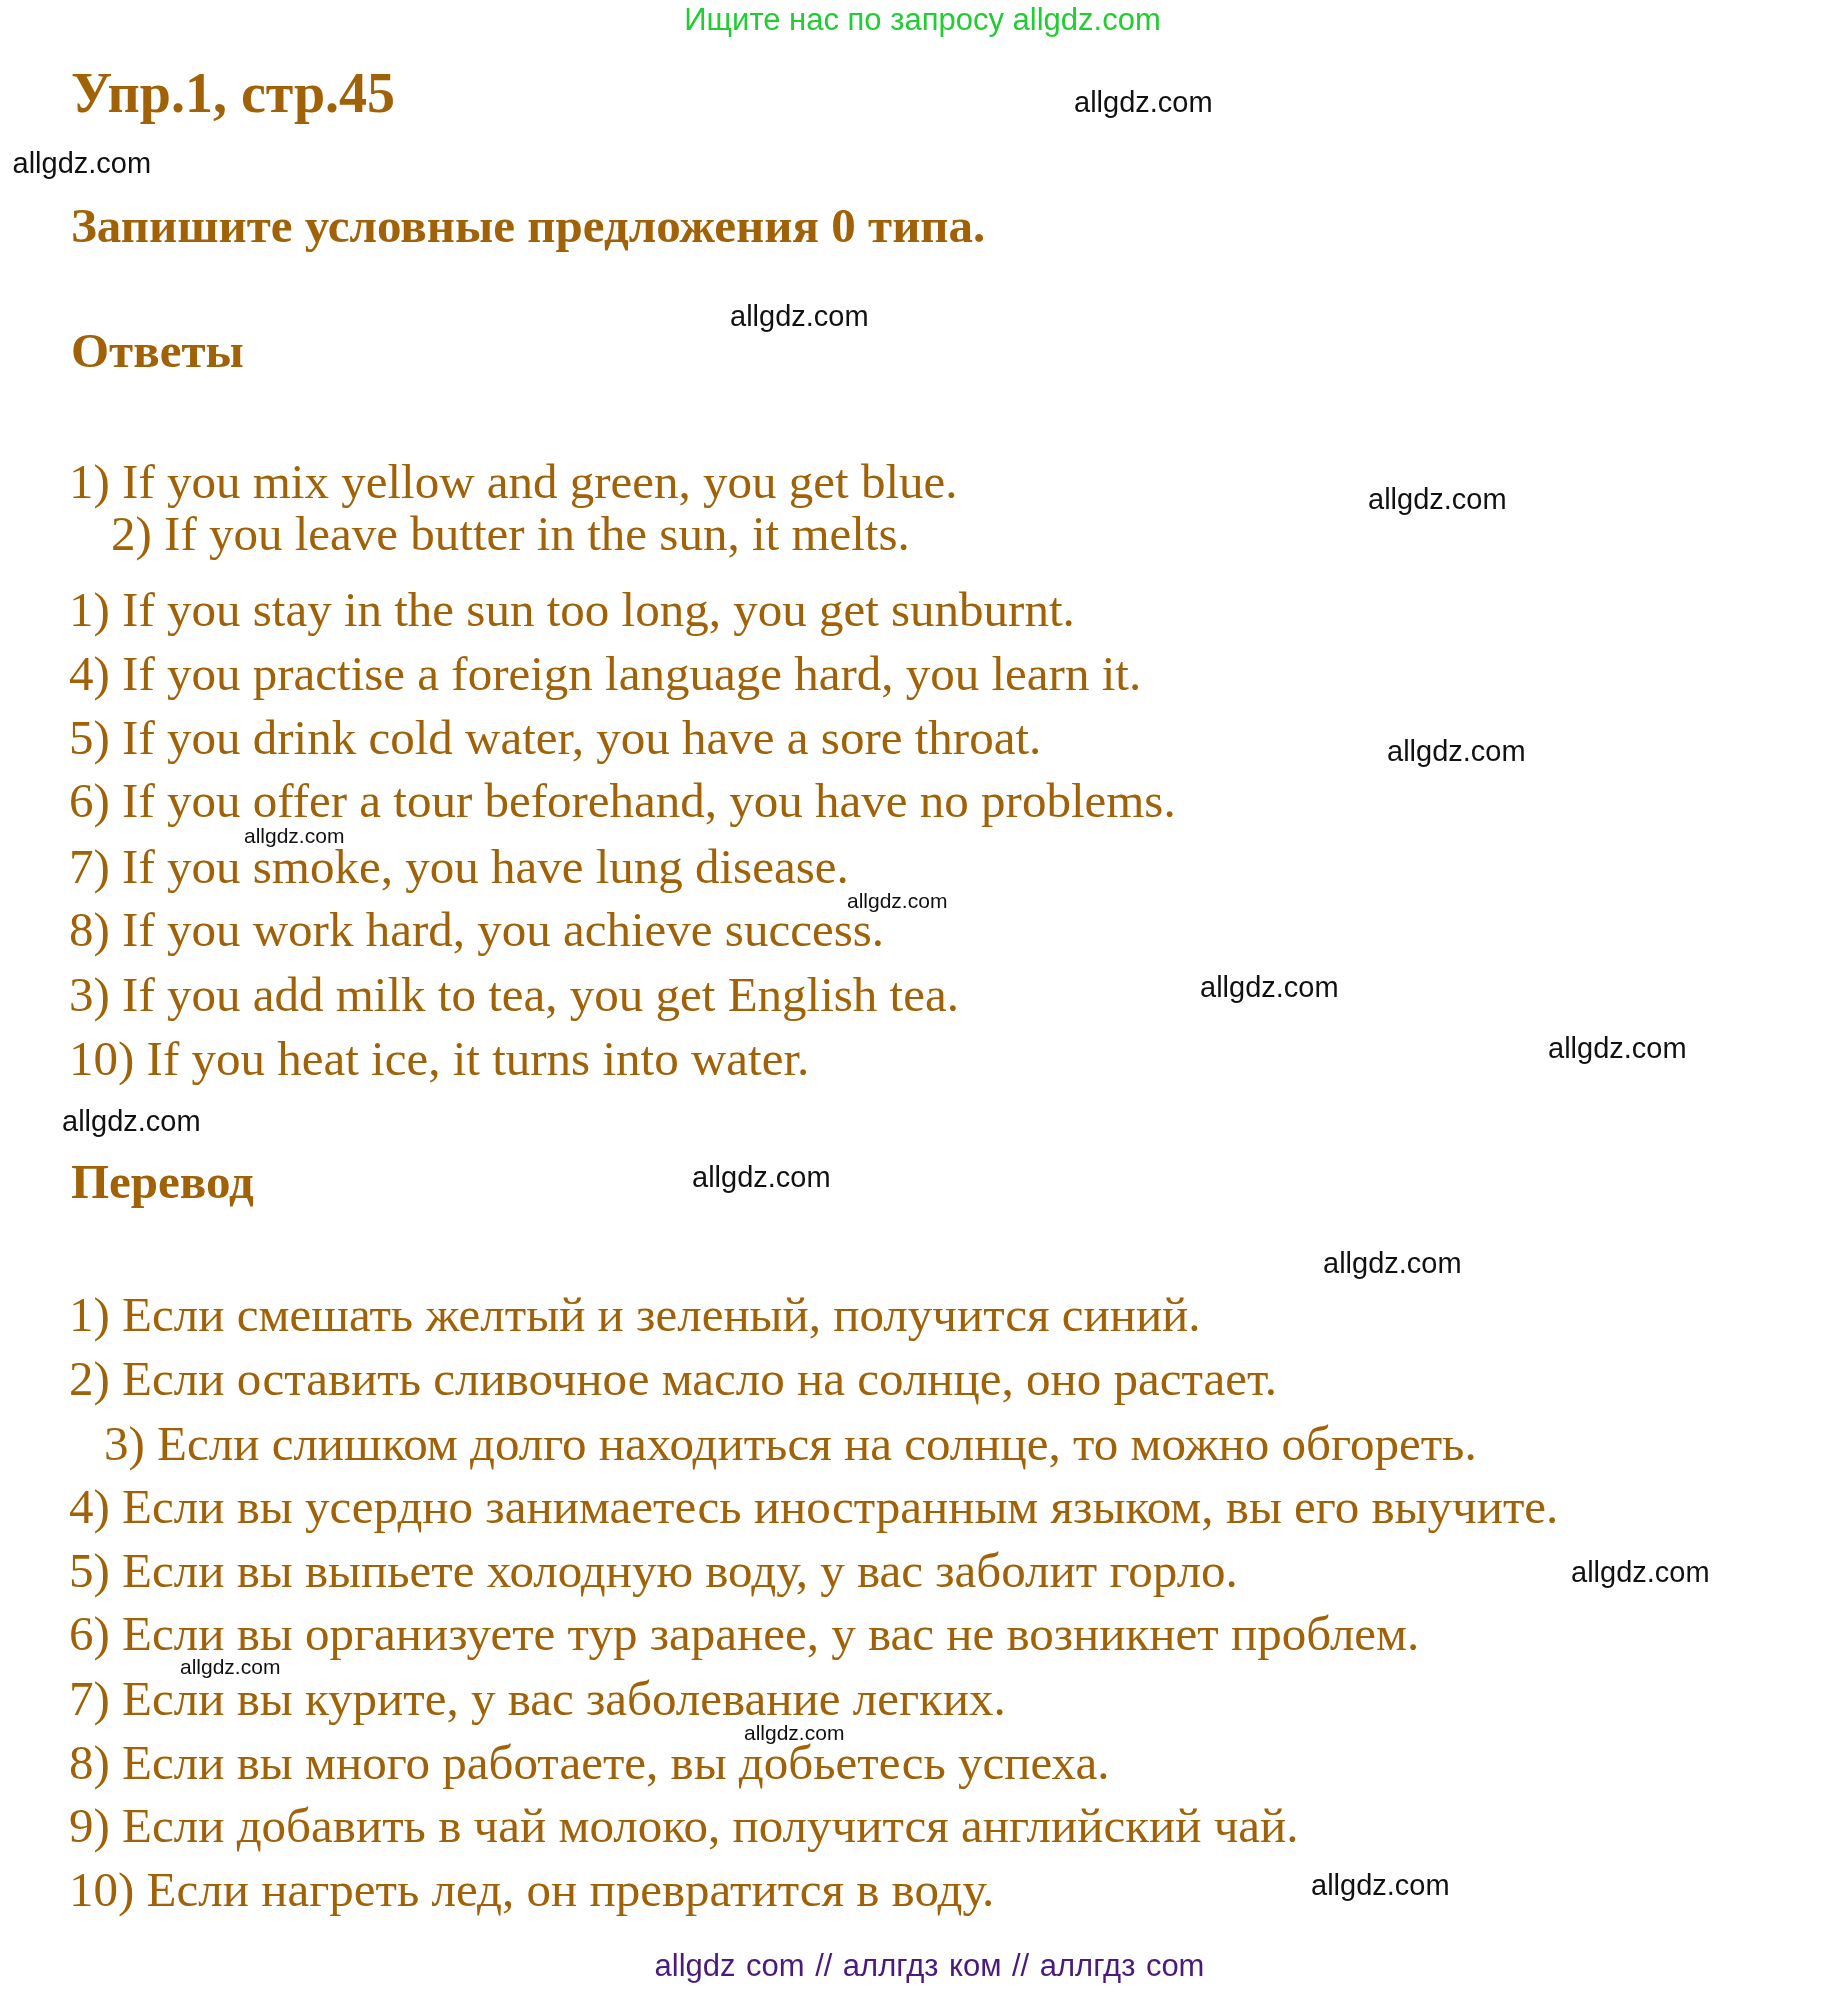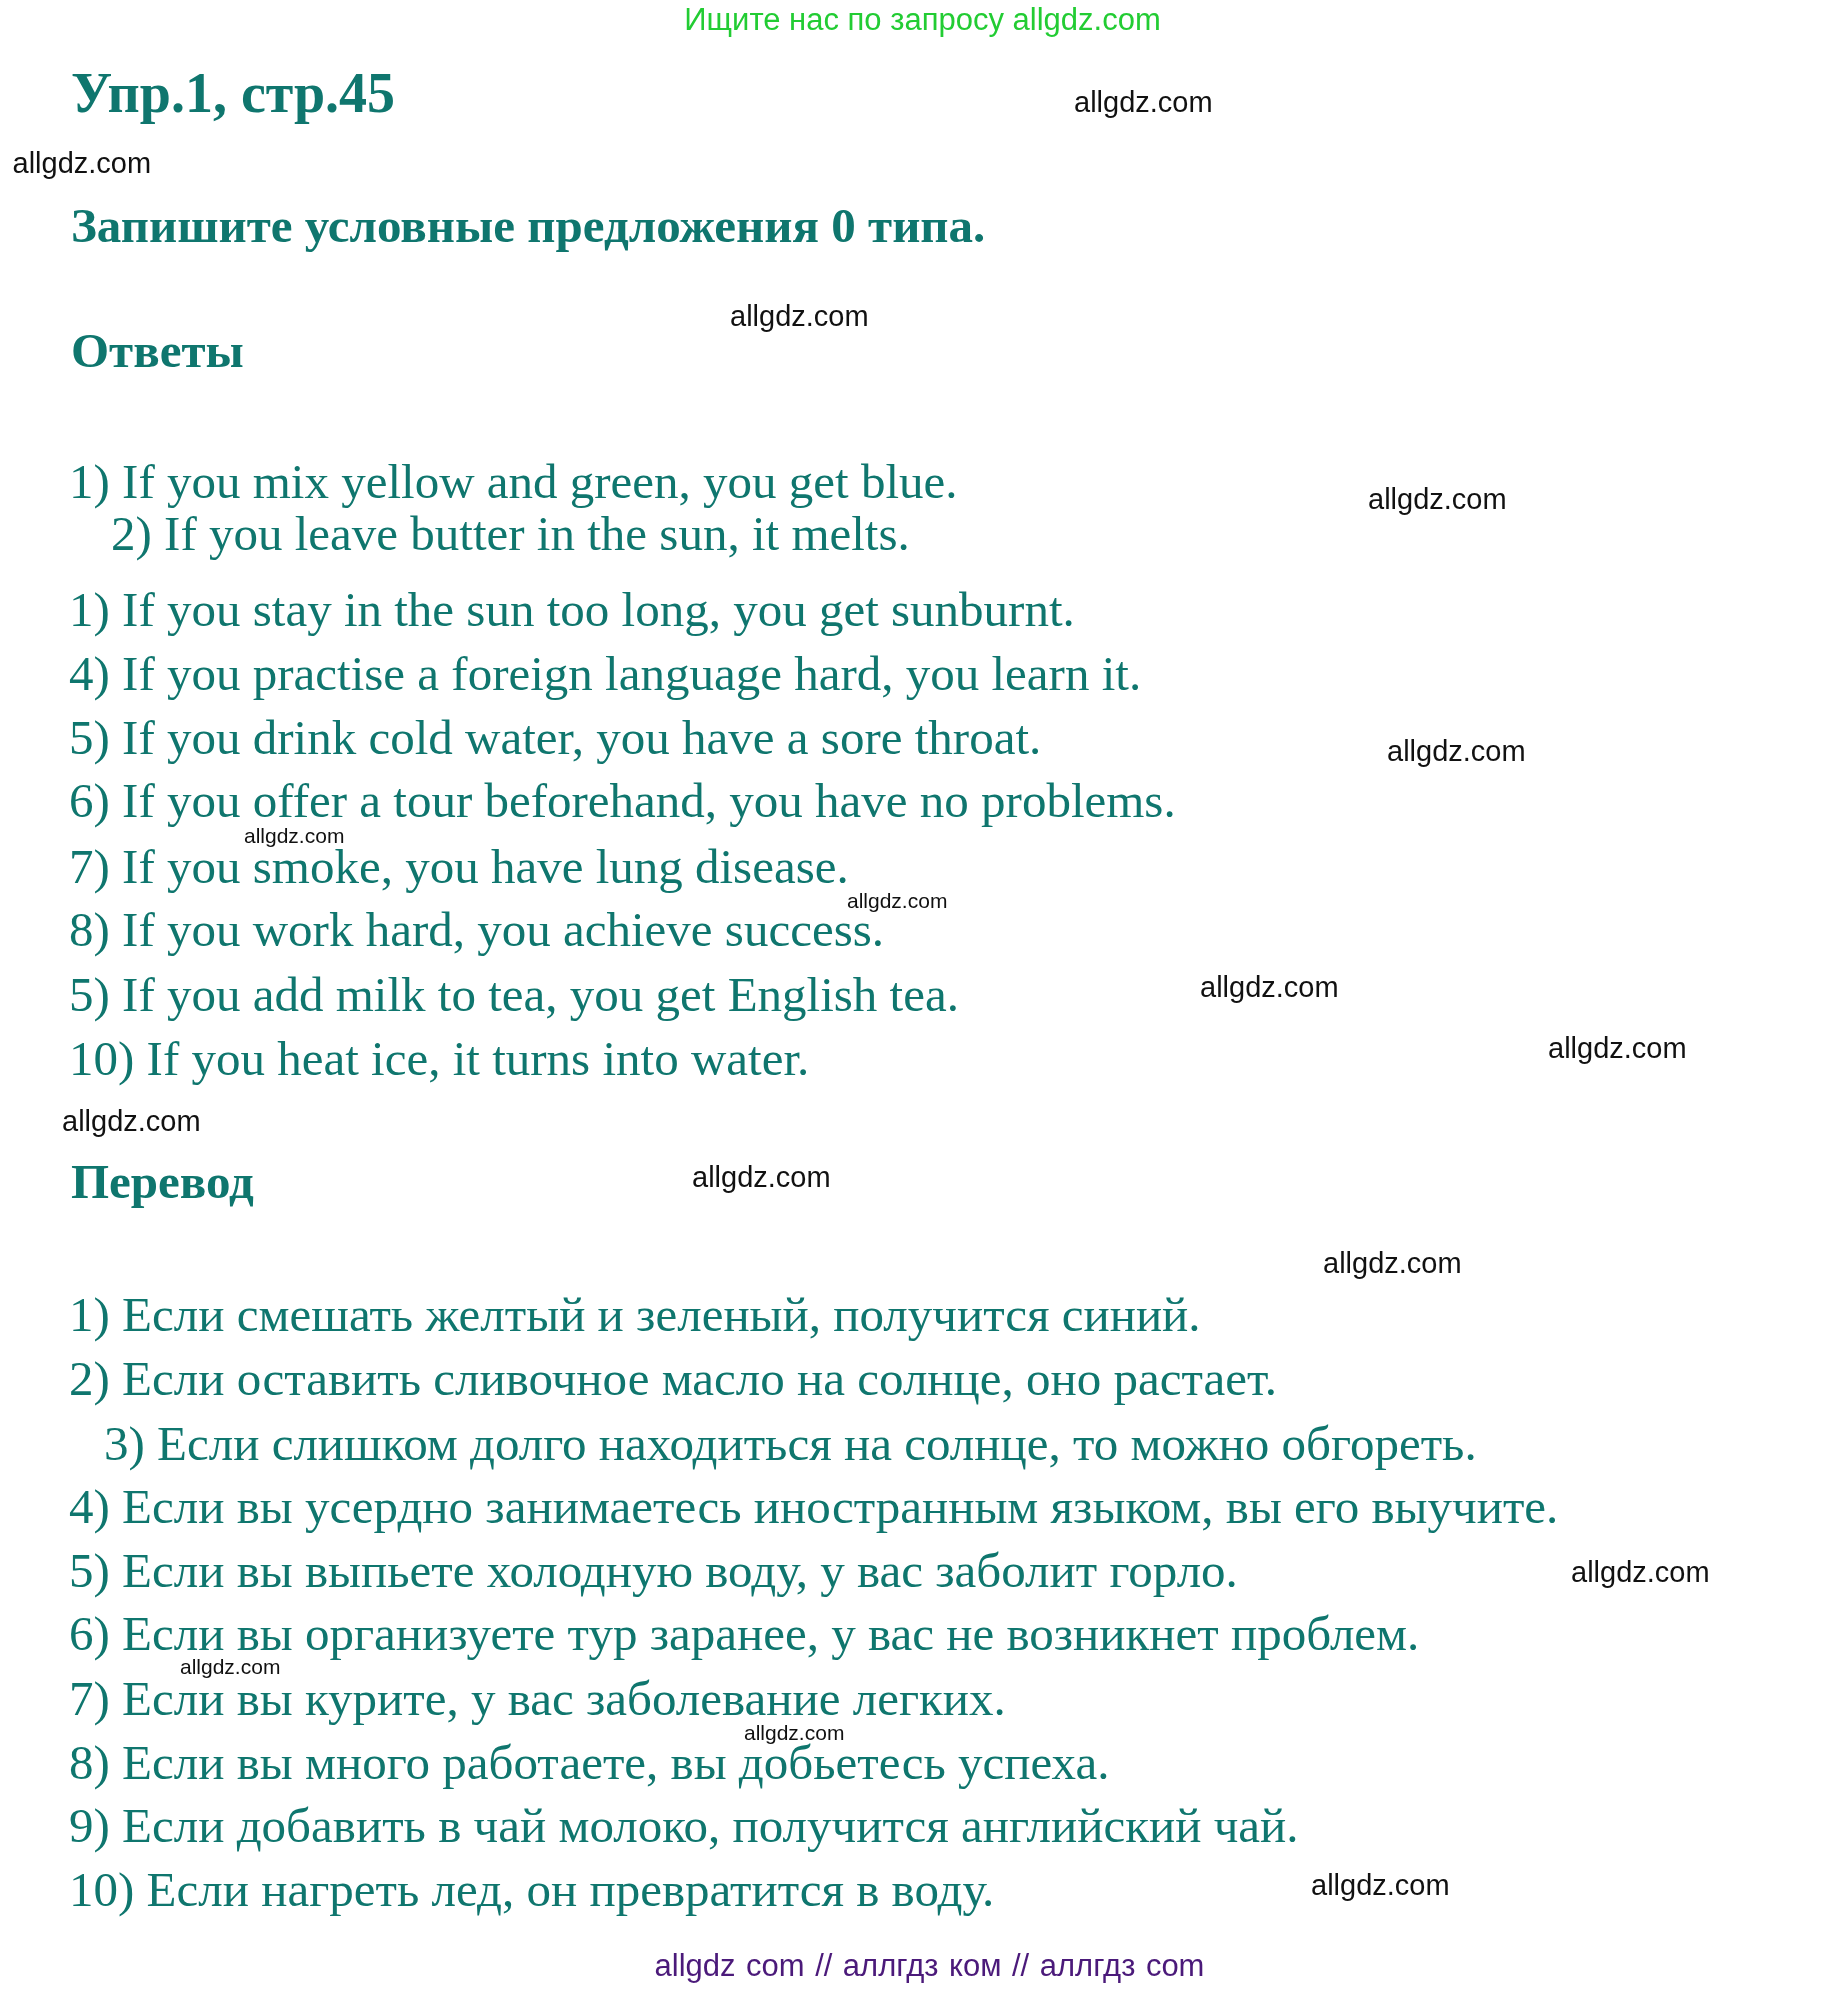--- a/index.html
+++ b/index.html
@@ -2,21 +2,21 @@
 <html><head>
 <meta charset="utf-8">
 <style>
   html, body { margin: 0; padding: 0; background: #ffffff; }
   body { width: 1831px; height: 2007px; position: relative; overflow: hidden; }
   .abs { position: absolute; white-space: nowrap; }
   .top-banner {
     position: absolute; left: 0; right: 0; top: 1.9px; text-align: center;
     font-family: "Liberation Sans", sans-serif; font-size: 31px; color: #22cc33; margin-left: 14px;
   }
-  .serif { font-family: "Liberation Serif", serif; color: #0f766e; }
+  .serif { font-family: "Liberation Serif", serif; color: #a16207; }
   .title { font-size: 56px; font-weight: bold; left: 71px; top: 61px; }
   .task { font-size: 49px; font-weight: bold; left: 71px; top: 197px; }
   .section { font-size: 49px; font-weight: bold; left: 71px; }
   .line { font-size: 49px; left: 69px; line-height: 1; }
   .wm {
     position: absolute; white-space: nowrap;
     font-family: "Liberation Sans", sans-serif; font-size: 29px; color: #111;
   }
   .wm.small { font-size: 21px; }
   .footer {
@@ -38,21 +38,21 @@
 
 <div>
   <div class="abs serif line" style="top:457px;">1) If you mix yellow and green, you get blue.</div>
   <div class="abs serif line" style="top:509px;margin-left:42px;">2) If you leave butter in the sun, it melts.</div>
   <div class="abs serif line" style="top:585px;">1) If you stay in the sun too long, you get sunburnt.</div>
   <div class="abs serif line" style="top:649px;">4) If you practise a foreign language hard, you learn it.</div>
   <div class="abs serif line" style="top:713px;">5) If you drink cold water, you have a sore throat.</div>
   <div class="abs serif line" style="top:776px;">6) If you offer a tour beforehand, you have no problems.</div>
   <div class="abs serif line" style="top:842px;">7) If you smoke, you have lung disease.</div>
   <div class="abs serif line" style="top:905px;">8) If you work hard, you achieve success.</div>
-  <div class="abs serif line" style="top:970px;">5) If you add milk to tea, you get English tea.</div>
+  <div class="abs serif line" style="top:970px;">3) If you add milk to tea, you get English tea.</div>
   <div class="abs serif line" style="top:1034px;">10) If you heat ice, it turns into water.</div>
 </div>
 
 <div class="abs serif section" style="top:1153px;">Перевод</div>
 
 <div>
   <div class="abs serif line" style="top:1290px;">1) Если смешать желтый и зеленый, получится синий.</div>
   <div class="abs serif line" style="top:1354px;">2) Если оставить сливочное масло на солнце, оно растает.</div>
   <div class="abs serif line" style="top:1419px;margin-left:35px;">3) Если слишком долго находиться на солнце, то можно обгореть.</div>
   <div class="abs serif line" style="top:1482px;">4) Если вы усердно занимаетесь иностранным языком, вы его выучите.</div>

